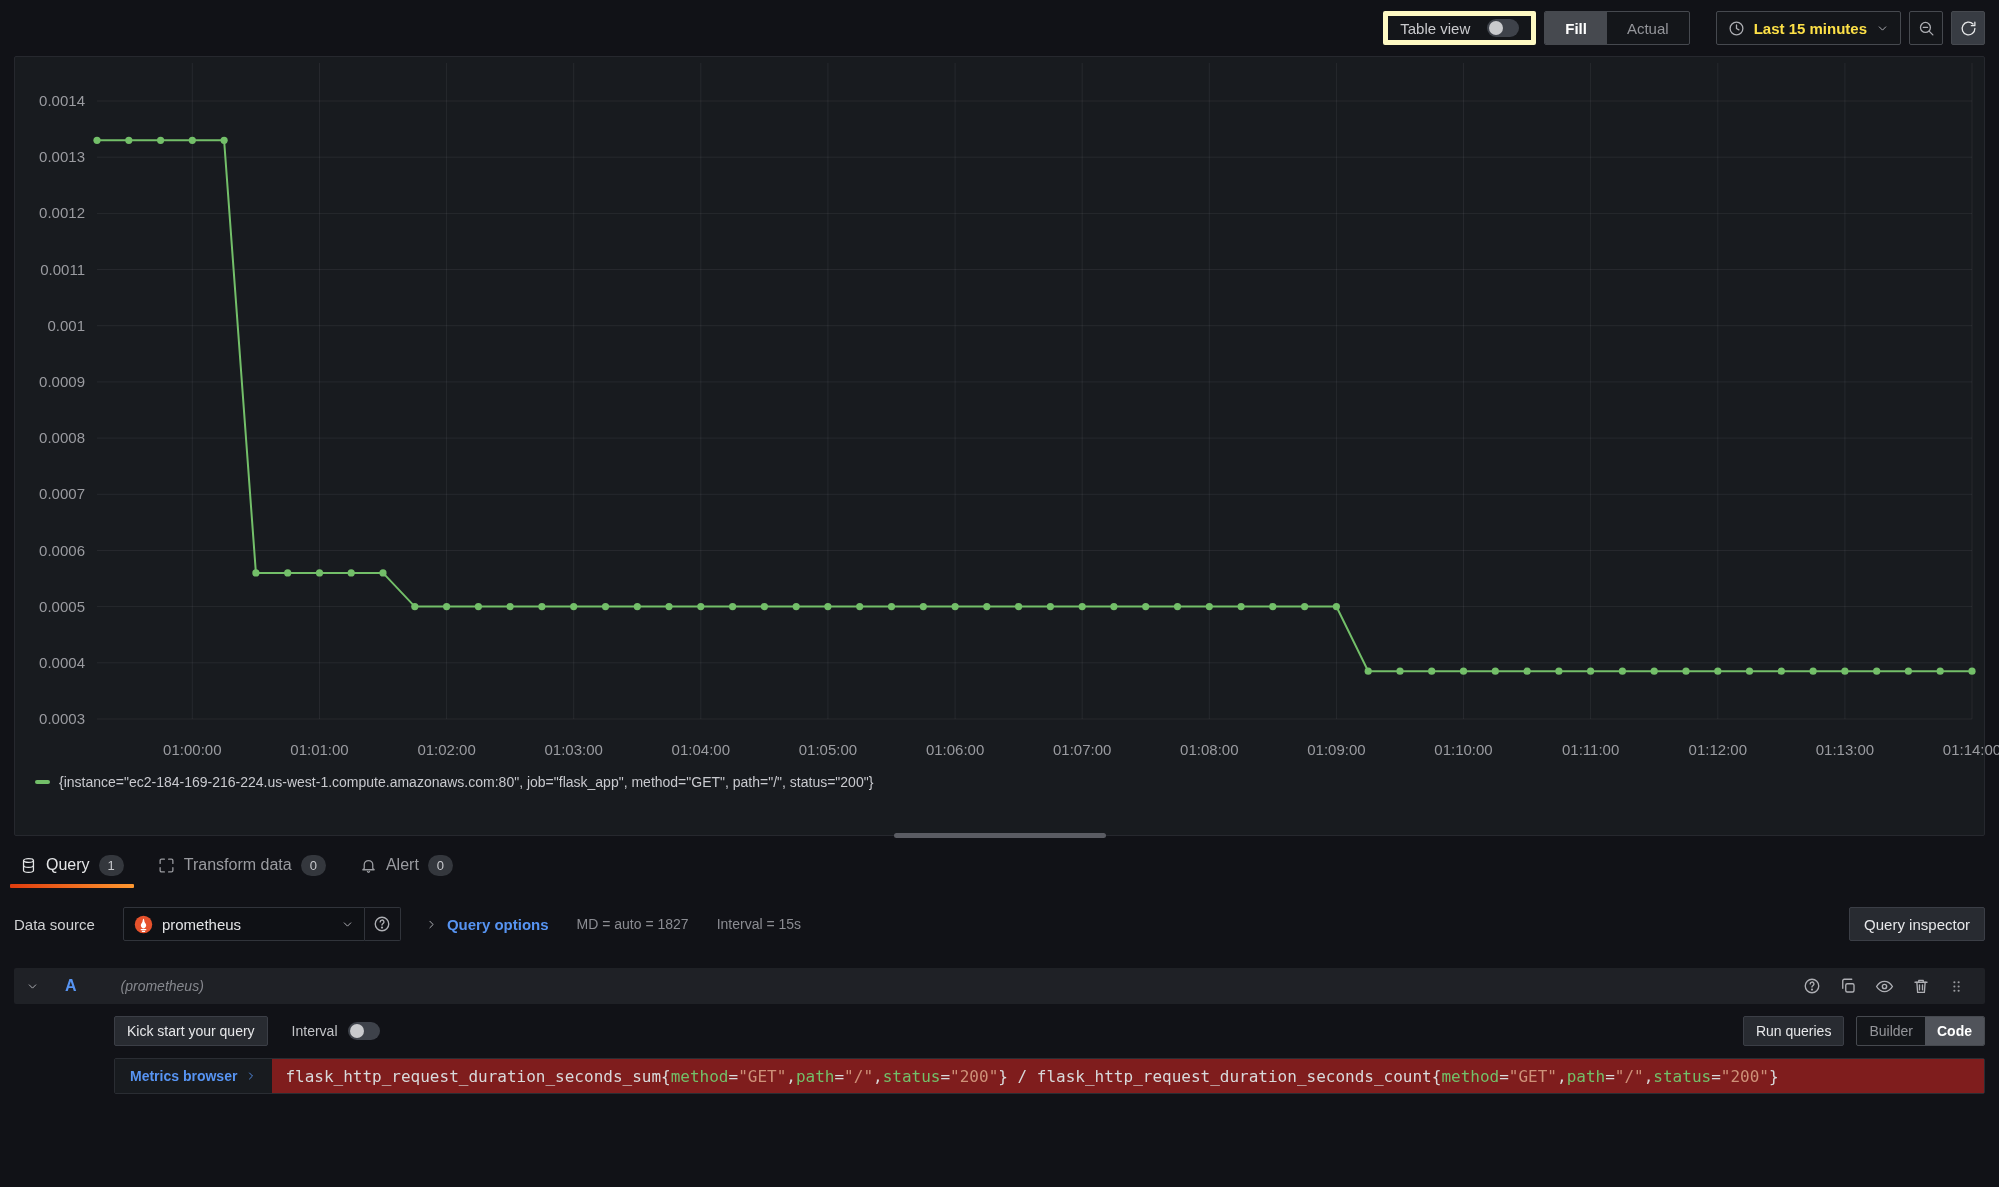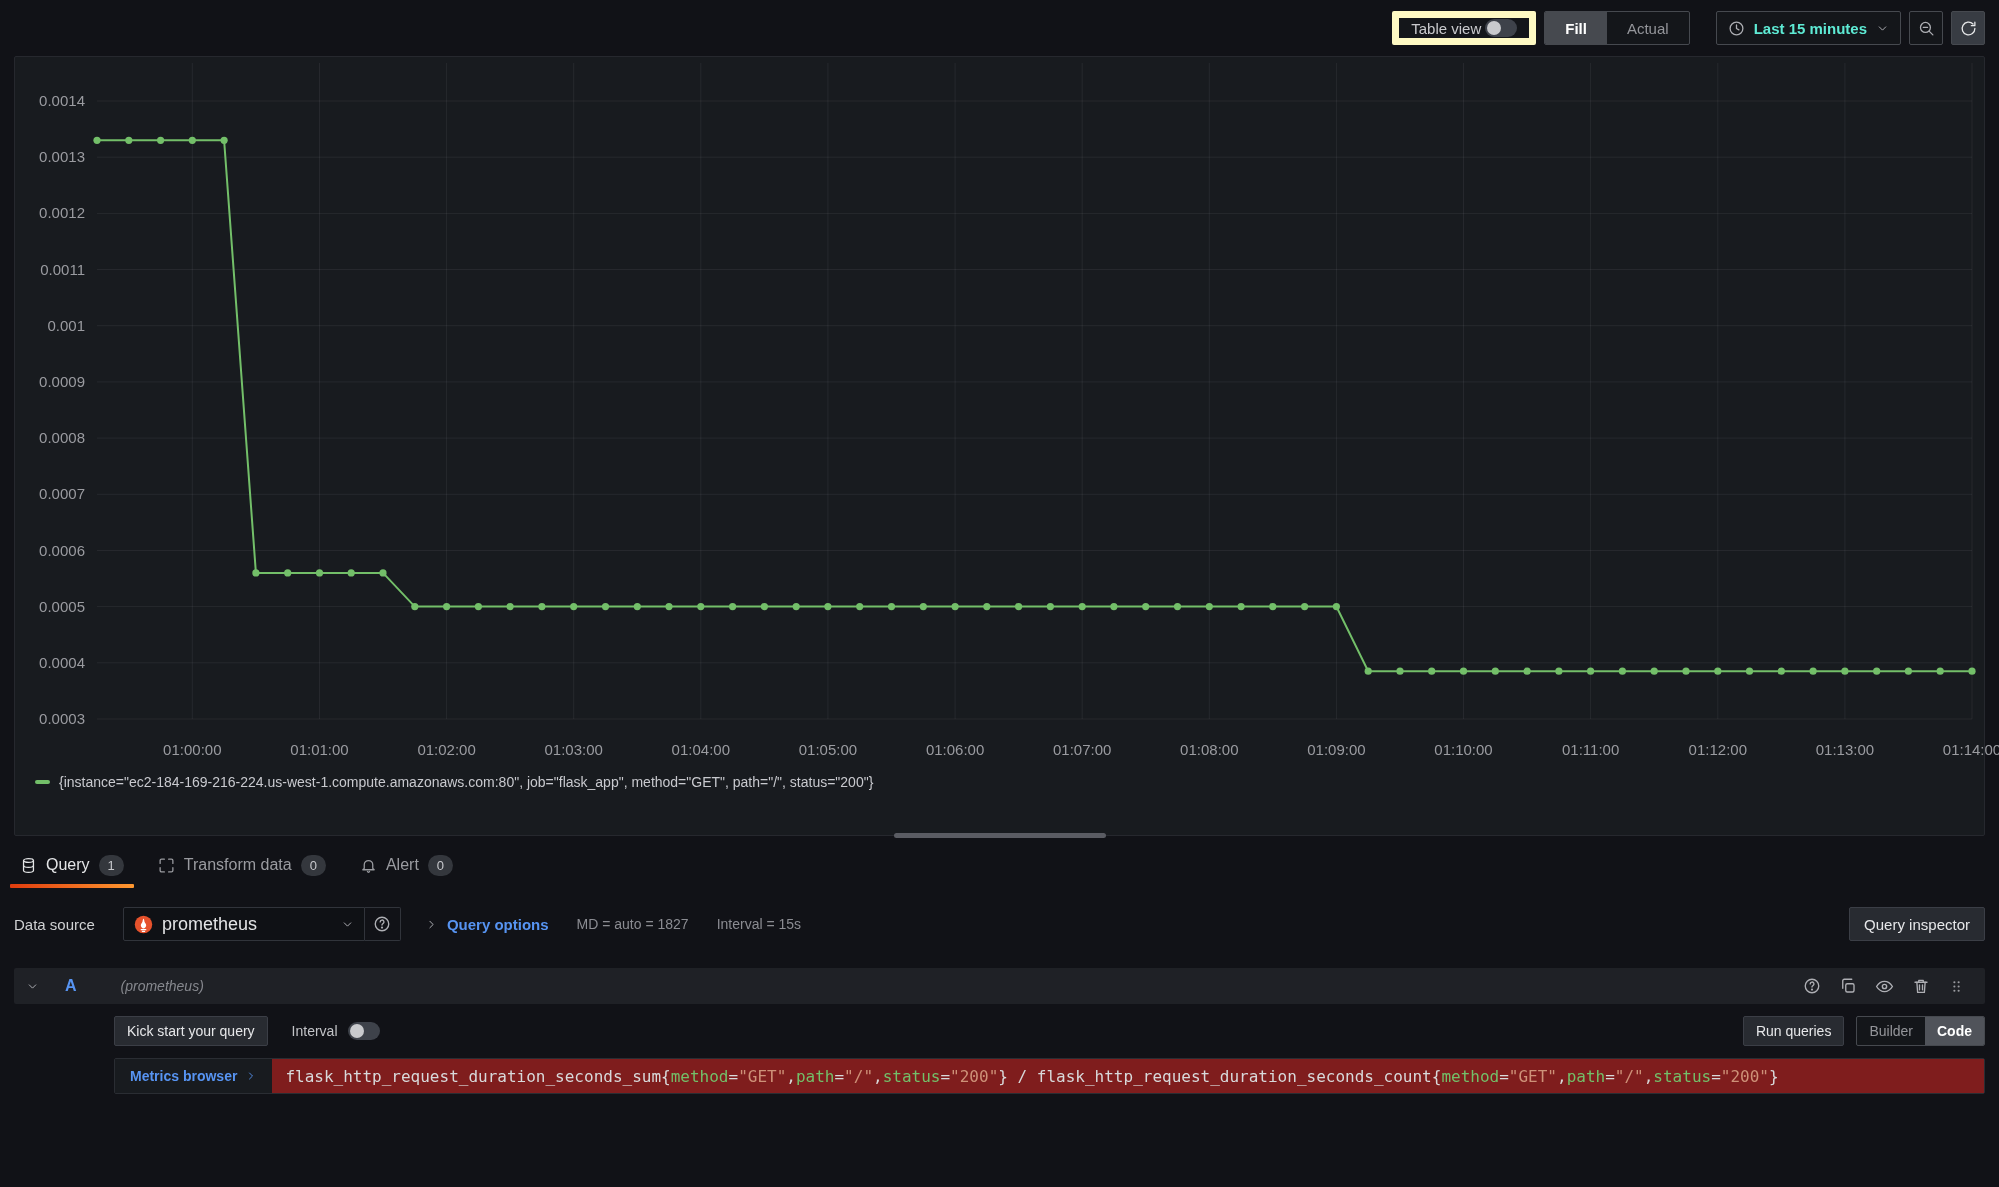--- a/index.html
+++ b/index.html
@@ -7,29 +7,29 @@
   body {
     background:#111217;
     font-family:"Liberation Sans", sans-serif;
     color:#d8d9da;
     overflow:hidden;
     position:relative;
   }
   svg.icon { display:block; stroke:#aeafb4; fill:none; stroke-width:1.8; stroke-linecap:round; stroke-linejoin:round; }
   
   .top-toolbar { display:flex; justify-content:flex-end; align-items:center; gap:8px; padding:8px 14px 0; height:48px; }
-  .tv-group { display:flex; align-items:center; gap:4px; border:7px solid #fef9c3; border-radius:2px; height:34px; padding:0 12px; background:#14161a; }
+  .tv-group { display:flex; align-items:center; gap:17px; border:5px solid #fef9c3; border-radius:2px; height:34px; padding:0 12px; background:#14161a; }
   .tv-label { font-size:15px; color:#c9cacd; }
   .toggle { width:32px; height:18px; border-radius:9px; background:#3e424a; position:relative; flex:0 0 auto; cursor:pointer; }
   .toggle::after { content:""; position:absolute; width:14px; height:14px; border-radius:50%; background:#c9cacd; top:2px; left:2px; }
   .seg-group { display:flex; border:1px solid #46494f; border-radius:2px; height:34px; overflow:hidden; background:#14161a; }
   .seg { display:flex; align-items:center; padding:0 20px; color:#94959a; font-size:15px; cursor:pointer; }
   .seg.active { background:#46494f; color:#ffffff; font-weight:600; }
   .time-group { display:flex; align-items:center; gap:9px; border:1px solid #46494f; border-radius:2px; height:34px; padding:0 11px; margin-left:18px; background:#14161a; }
-  .time-label { font-size:15px; font-weight:600; color:#5eead4;text-align:right; }
+  .time-label { font-size:15px; font-weight:600; color:#fde047;text-align:right; }
   .icon-btn { width:34px; height:34px; border:1px solid #46494f; border-radius:2px; display:flex; align-items:center; justify-content:center; background:#14161a; cursor:pointer; }
   .icon-btn.lighter { background:#383c43; }
   
   .panel { margin:8px 14px 0; height:780px; background:#181b1f; border:1px solid #26282e; border-radius:2px; display:flex; flex-direction:column; }
   .panel-title { padding:12px 16px 4px; font-size:17px; font-weight:500; color:#dcdcde; height:38px; }
   #chart { width:100%; height:712px; display:block; overflow:visible; }
   .legend-row { display:flex; align-items:center; gap:9px; padding-left:20px; height:26px; font-size:14px; color:#c8c9ce; }
   .legend-swatch { width:15px; height:4px; border-radius:2px; background:#73bf69; flex:0 0 auto; }
   .grid { stroke:rgba(204,204,220,0.08); stroke-width:1; }
   .ytick { fill:#9a9ba0; font-size:15px; text-anchor:end; }
@@ -42,21 +42,21 @@
   .tabs { display:flex; align-items:stretch; gap:10px; padding:0 8px; height:50px; margin-top:2px; }
   .tab { display:flex; align-items:center; gap:9px; padding:0 12px; position:relative; color:#9a9ba0; font-size:16px; cursor:pointer; }
   .tab .icon { stroke:#9a9ba0; }
   .tab.active { color:#e4e5e7; }
   .tab.active .icon { stroke:#e4e5e7; }
   .tab.active::after { content:""; position:absolute; left:2px; right:2px; bottom:2px; height:4px; border-radius:1px; background:linear-gradient(90deg,#e03c0e,#ff9830); }
   .tab-badge { background:#34373d; color:#c7c8cc; border-radius:11px; font-size:13px; padding:3px 9px; }
   
   .ds-row { display:flex; align-items:center; margin:16px 14px 0; height:36px; }
   .ds-label { font-size:15px; color:#d0d1d3; margin-right:28px; }
-  .ds-select { width:242px; height:34px; background:#0f1115; border:1px solid #31343b; border-radius:2px 0 0 2px; display:flex; align-items:center; gap:9px; padding:0 10px; font-size:18px; cursor:pointer; }
+  .ds-select { width:242px; height:34px; background:#0f1115; border:1px solid #31343b; border-radius:2px 0 0 2px; display:flex; align-items:center; gap:9px; padding:0 10px; font-size:15px; cursor:pointer; }
   .ds-name { color:#e3e4e6; }
   .ds-select .chev { margin-left:auto; }
   .ds-help { width:36px; height:34px; border:1px solid #31343b; border-left:none; border-radius:0 2px 2px 0; display:flex; align-items:center; justify-content:center; cursor:pointer; }
   .qo-toggle { display:flex; align-items:center; gap:9px; margin-left:24px; cursor:pointer; }
   .qo-label { color:#5794f2; font-size:15px; font-weight:600; }
   .ds-meta { color:#8b8c92; font-size:14px; margin-left:28px; }
   .spacer { flex:1; }
   .btn { background:#282b31; border:1px solid #3b3e46; border-radius:2px; color:#e6e7e9; font-size:15px; height:34px; display:flex; align-items:center; padding:0 14px; font-weight:500; cursor:pointer; }
   
   .query-card { margin:26px 14px 0; }

